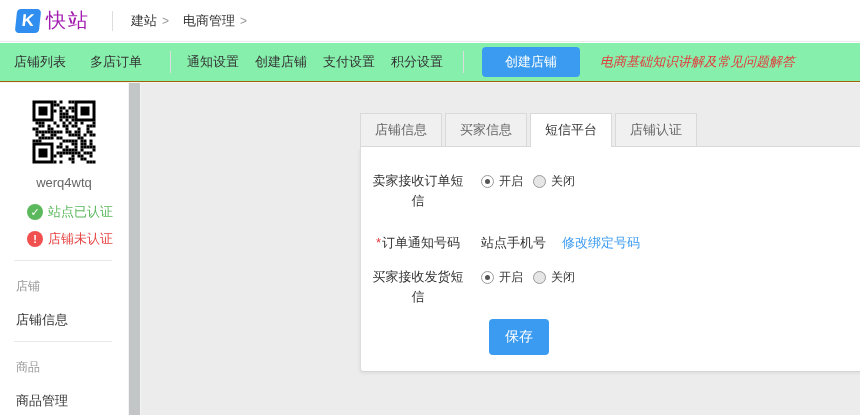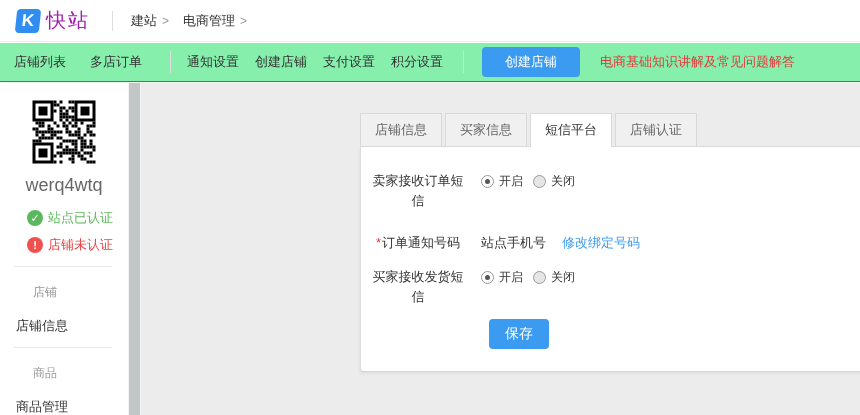--- a/index.html
+++ b/index.html
@@ -21,37 +21,37 @@
 
   
   .navbar { position:absolute; top:43px; left:0; right:0; height:39px; background:#86efac;
     border-bottom:1px solid #a16207; box-shadow:0 2px 3px rgba(0,0,0,0.06);
     display:flex; align-items:center; padding-left:14px; font-size:13px; }
   .nav-item { margin-right:24px; cursor:pointer; color:#333; white-space:nowrap; }
   .nav-item.tight { margin-right:16px; }
   .nav-divider { width:1px; height:22px; background:#ddd; margin:0 16px 0 4px; }
   .create-btn { height:30px; line-height:30px; padding:0 23px; background:#3a9bf0; color:#fff;
     font-size:13px; border:none; border-radius:4px; cursor:pointer; margin-left:2px; }
-  .help-link { color:#e4393c; margin-left:20px; cursor:pointer; font-size:13px; }
+  .help-link { color:#e4393c; margin-left:20px; cursor:pointer; font-size:13px;font-style:italic; }
 
   
   .sidebar { position:absolute; top:83px; left:0; width:128px; bottom:0; background:#fff; }
   .qr-wrap { width:68px; height:68px; margin:15px auto 0; }
   .qr-wrap svg { display:block; }
-  .qr-caption { text-align:center; font-size:18px; color:#666; margin-top:9px; }
+  .qr-caption { text-align:center; font-size:13px; color:#666; margin-top:9px; }
   .badges { margin-top:13px; padding-left:27px; }
   .badge { display:flex; align-items:center; margin-bottom:9px; font-size:13px; }
   .badge-icon { width:16px; height:16px; border-radius:50%; color:#fff; font-size:11px;
     line-height:16px; text-align:center; margin-right:5px; font-weight:bold; }
   .badge.success .badge-icon { background:#5cb85c; }
   .badge.success .badge-label { color:#5cb85c; }
   .badge.error .badge-icon { background:#f0514f; }
   .badge.error .badge-label { color:#e64545; }
   .side-divider { height:1px; background:#e8e8e8; margin:12px 16px 0 14px; }
-  .side-section-title { font-size:12px; color:#999; padding-left:33px; margin-top:17px; cursor:default; }
+  .side-section-title { font-size:12px; color:#999; padding-left:16px; margin-top:17px; cursor:default; }
   .side-item { font-size:13px; color:#333; padding-left:16px; margin-top:16px; cursor:pointer; }
 
   
   .side-scrollbar { position:absolute; top:83px; left:128px; width:13px; bottom:0; background:#f3f3f3; }
   .side-scroll-thumb { position:absolute; top:0; bottom:0; left:1px; width:11px; background:#c3c6c6; }
 
   
   .content { position:absolute; top:83px; left:141px; right:0; bottom:0; background:#ececec; }
   .panel-wrap { position:absolute; left:219px; top:30px; right:-2px; }
   .tabbar { display:flex; border-bottom:1px solid #d9d9d9; padding-left:0; }
@@ -75,21 +75,21 @@
   .radio-opt { display:flex; align-items:center; margin-right:10px; font-size:12px; cursor:pointer; }
   .radio { width:13px; height:13px; border-radius:50%; border:1px solid #9a9a9a;
     background:#e6e6e6; display:inline-block; margin-right:5px; position:relative; }
   .radio.checked { background:#fff; }
   .radio.checked::after { content:''; position:absolute; left:3px; top:3px; width:5px; height:5px;
     border-radius:50%; background:#555; }
 
   .field-value { font-size:13px; color:#333; }
   .field-link { font-size:13px; color:#3a9bf0; margin-left:16px; cursor:pointer; }
 
-  .save-btn { display:block; margin:12px 0 0 120px; width:60px; height:30px; background:#3a9bf0;
+  .save-btn { display:block; margin:12px 0 0 120px; width:60px; height:36px; background:#3a9bf0;
     color:#fff; font-size:14px; border:none; border-radius:4px; cursor:pointer;
     font-family:"Liberation Sans","DejaVu Sans",sans-serif; }
 </style>
 </head>
 <body>
 
 <div class="page">
 
   <div class="header">
     <div class="logo">

